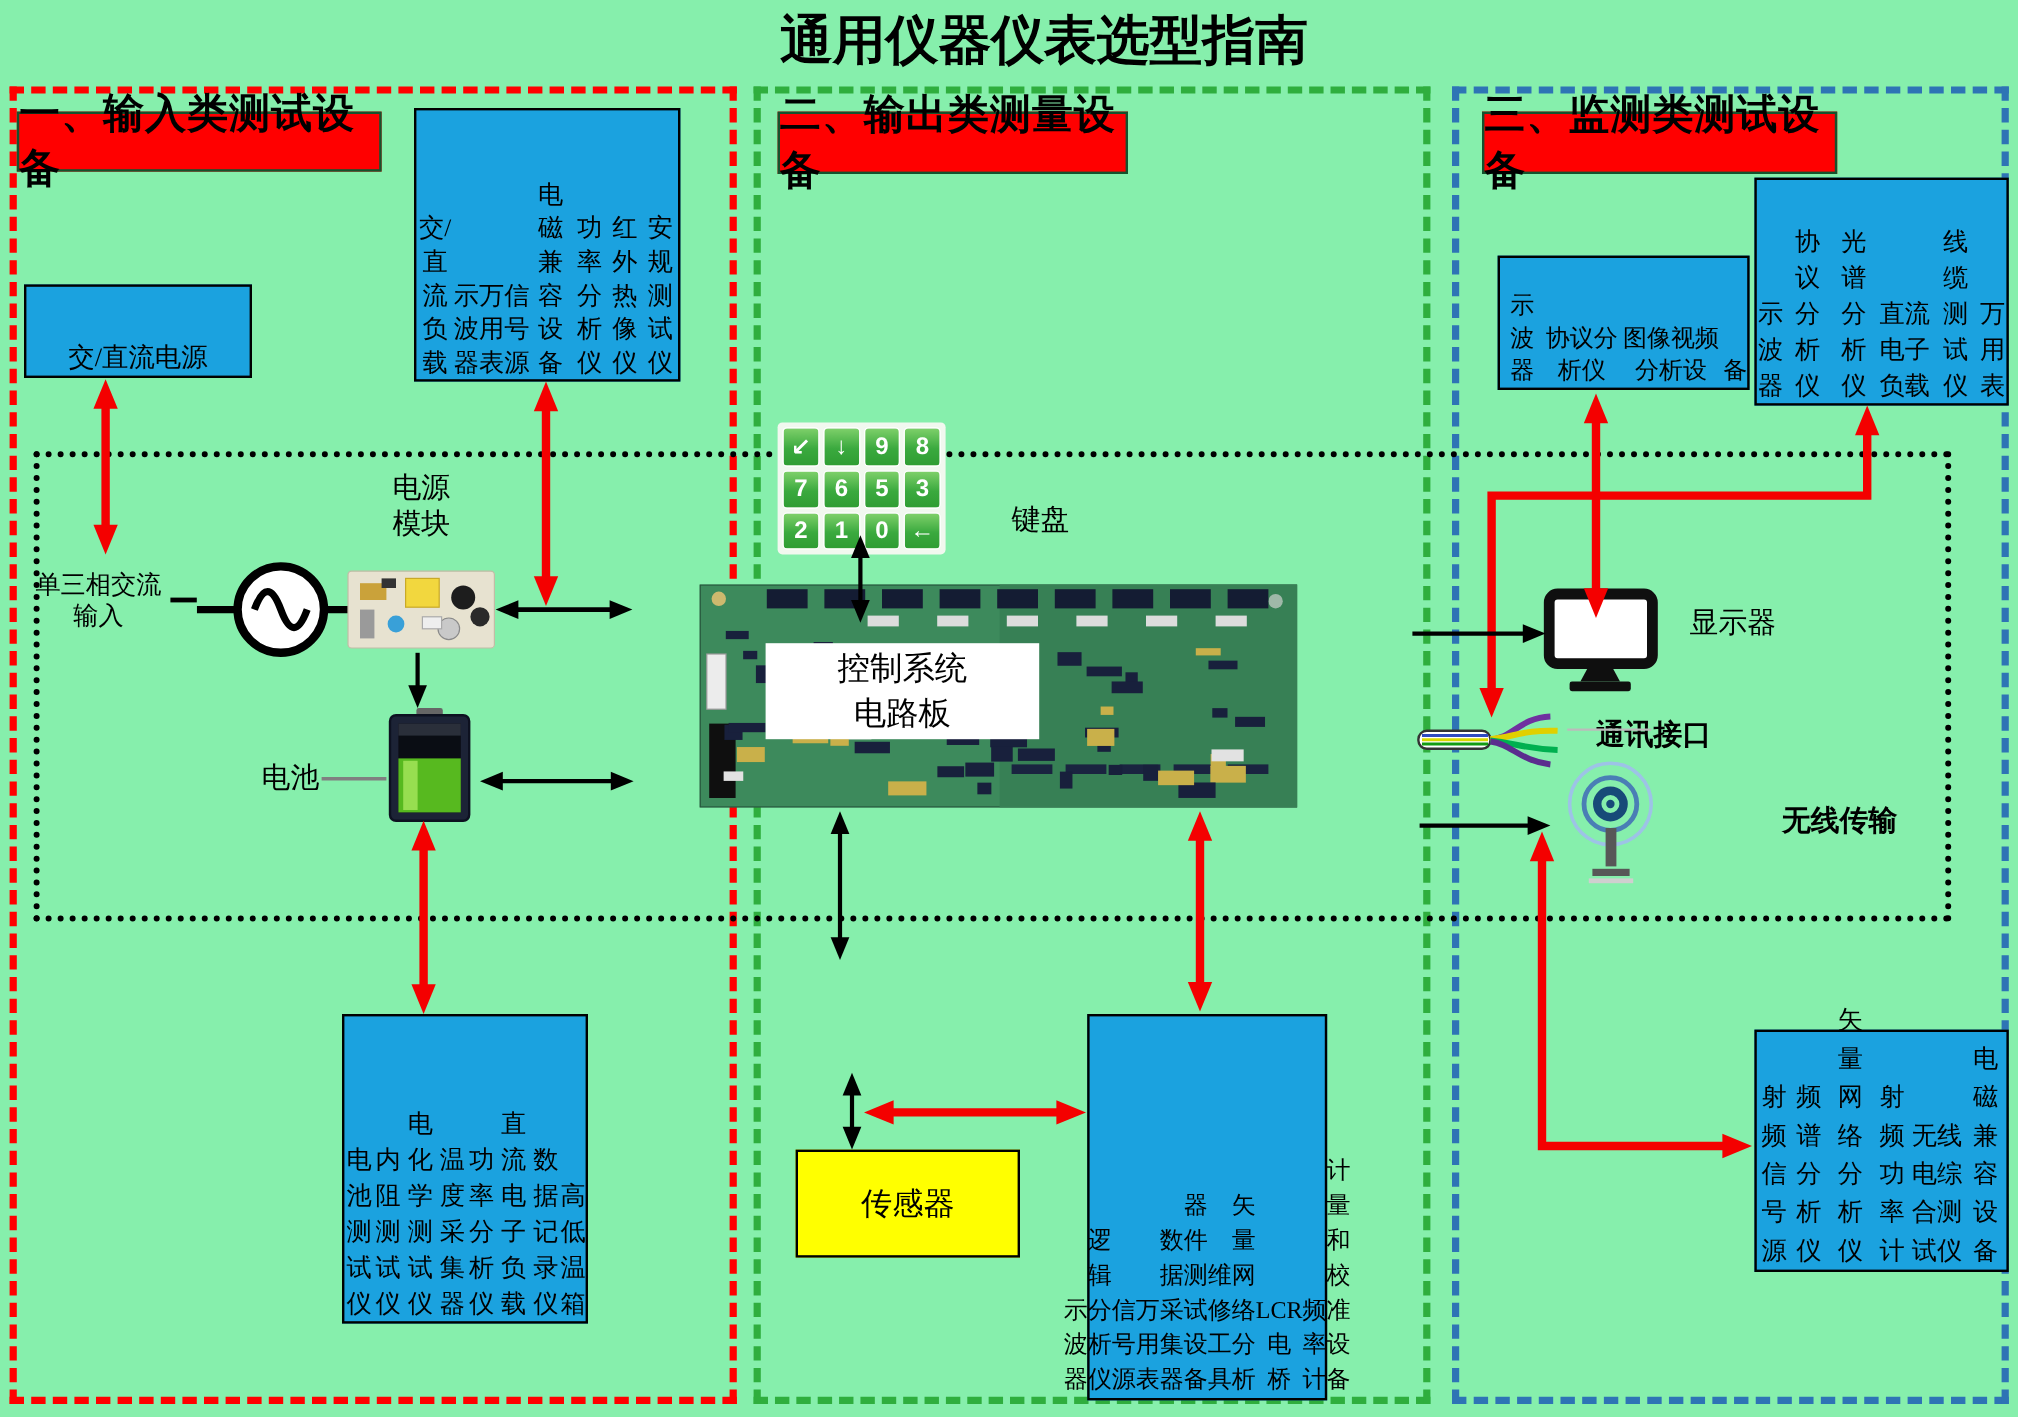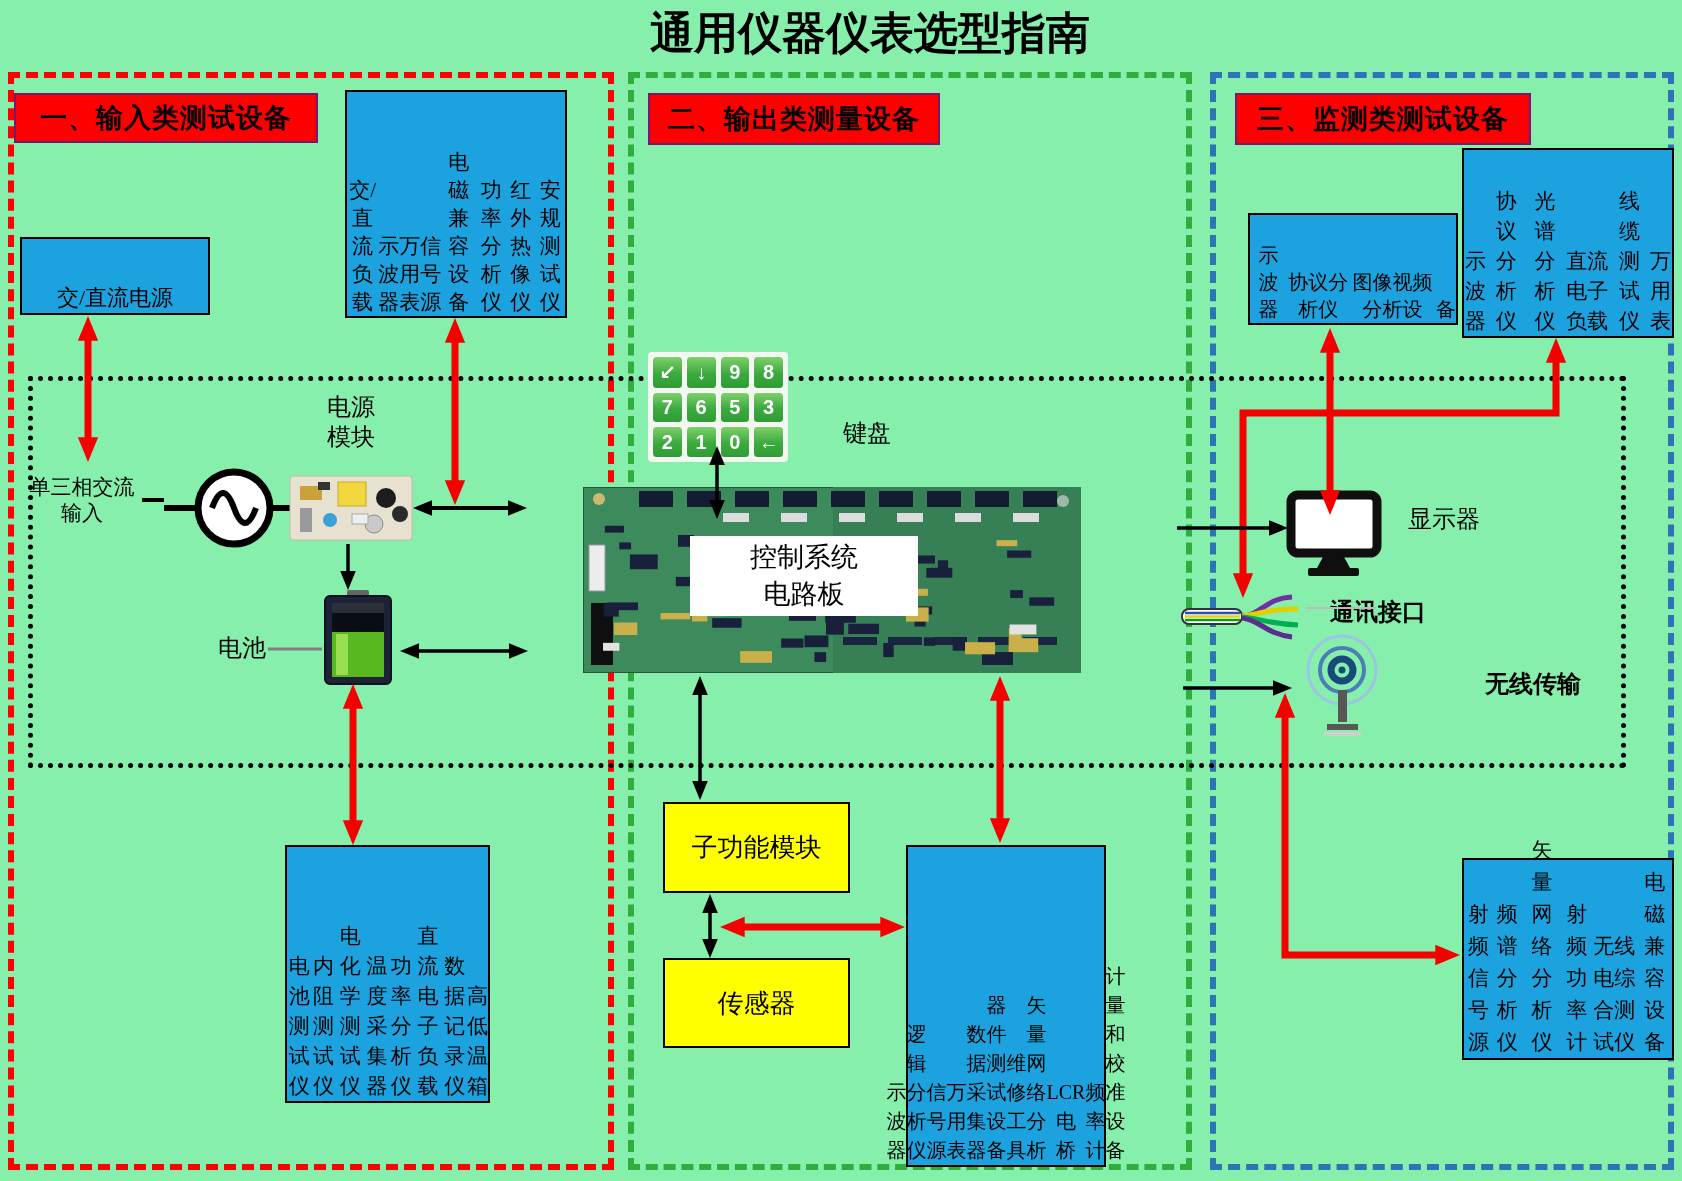--- a/index.html
+++ b/index.html
@@ -10,22 +10,22 @@
   html,body{margin:0;padding:0;background:#fff;}
   .page{position:relative;width:1682px;height:1181px;background:#86efac;overflow:hidden;
         font-family:"Liberation Serif","DejaVu Serif",serif;color:#000;}
   #title{position:absolute;left:540px;top:4px;width:660px;text-align:center;font-size:44px;
          font-weight:bold;font-family:"Liberation Sans","DejaVu Sans",sans-serif;z-index:3;}
   .frame{position:absolute;box-sizing:border-box;z-index:1;}
   #f-input{left:8px;top:72px;width:606px;height:1098px;border:6px dashed var(--sec1);}
   #f-output{left:628px;top:72px;width:564px;height:1098px;border:6px dashed var(--sec2);}
   #f-monitor{left:1210px;top:72px;width:464px;height:1098px;border:6px dashed var(--sec3);}
   #f-system{left:28px;top:376px;width:1598px;height:392px;border:5px dotted #000;z-index:2;}
-  .hdr{position:absolute;z-index:3;background:var(--hdr);border:2px solid #701a75;display:flex;
-       align-items:center;justify-content:center;font-weight:bold;font-size:27px;letter-spacing:1px;box-sizing:border-box;}
+  .hdr{position:absolute;z-index:3;background:var(--hdr);border:2px solid #14532d;display:flex;
+       align-items:center;justify-content:center;font-weight:bold;font-size:34px;letter-spacing:1px;box-sizing:border-box;}
   #h-input{left:14px;top:93px;width:304px;height:50px;}
   #h-output{left:648px;top:93px;width:292px;height:52px;}
   #h-monitor{left:1235px;top:93px;width:296px;height:52px;}
   .eqbox{position:absolute;z-index:3;background:var(--eq);border:2px solid #000;display:flex;
          flex-direction:row;align-items:flex-end;justify-content:center;text-align:center;box-sizing:border-box;}
   #b-power{left:20px;top:237px;width:190px;height:78px;font-size:22px;}
   #b-in-top{left:345px;top:90px;width:222px;height:228px;font-size:21px;}
   #b-in-top .li{line-height:28px;}
   #b-in-bottom{left:285px;top:845px;width:205px;height:258px;font-size:21px;}
   #b-in-bottom .li{line-height:30px;margin-top:24px;}
@@ -44,21 +44,21 @@
   .lbl{position:absolute;z-index:3;font-size:24px;white-space:nowrap;}
   #l-keypad{left:843px;top:417px;}
   #l-display{left:1408px;top:503px;}
   #l-comm{left:1330px;top:596px;font-weight:bold;}
   #l-wireless{left:1485px;top:668px;font-weight:bold;}
   #l-battery{left:218px;top:632px;}
   #l-acin{left:20px;top:474px;width:124px;text-align:center;font-size:21px;white-space:normal;}
   #l-acin .line{line-height:26px;}
   #l-pm{left:305px;top:392px;width:92px;text-align:center;white-space:normal;}
   #l-pm .line{line-height:30px;font-size:24px;}
-  #l-board{left:690px;top:536px;width:228px;height:80px;background:#fff;z-index:4;display:flex;
+  #l-board{left:638px;top:536px;width:228px;height:80px;background:#fff;z-index:4;display:flex;
            flex-direction:column;align-items:center;justify-content:center;text-align:center;}
   #l-board .line{line-height:37px;font-size:27px;}
   #keypad{position:absolute;left:648px;top:352px;width:140px;height:110px;background:#f1f8ef;
           border-radius:4px;z-index:3;display:grid;grid-template-columns:repeat(4,1fr);gap:3px;
           padding:4px;box-sizing:border-box;}
   .key{background:linear-gradient(180deg,#7ed06a 0%,#3aa93e 55%,#2f9d33 100%);border:1px solid #fff;
        border-radius:4px;color:#fff;font-family:"Liberation Sans","DejaVu Sans",sans-serif;
        font-weight:bold;font-size:20px;display:flex;align-items:center;justify-content:center;}
   .icon-svg{position:absolute;z-index:3;}
   #svg-ac{left:164px;top:462px;}
@@ -130,21 +130,20 @@
       <div class="key">2</div>
       <div class="key">1</div>
       <div class="key">0</div>
       <div class="key">←</div>
     </div>
   <div class="lbl" id="l-keypad">键盘</div>
   <div class="lbl" id="l-board">
       <div class="line">控制系统</div>
       <div class="line">电路板</div>
     </div>
-  <div class="ylbox" id="y-sub">子功能模块</div>
   <div class="ylbox" id="y-sensor">传感器</div>
   <div class="eqbox" id="b-out">
       <div class="li">示波器</div>
       <div class="li">逻辑分析仪</div>
       <div class="li">信号源</div>
       <div class="li">万用表</div>
       <div class="li">数据采集器</div>
       <div class="li">器件测试设备</div>
       <div class="li">维修工具</div>
       <div class="li">矢量网络分析</div>

